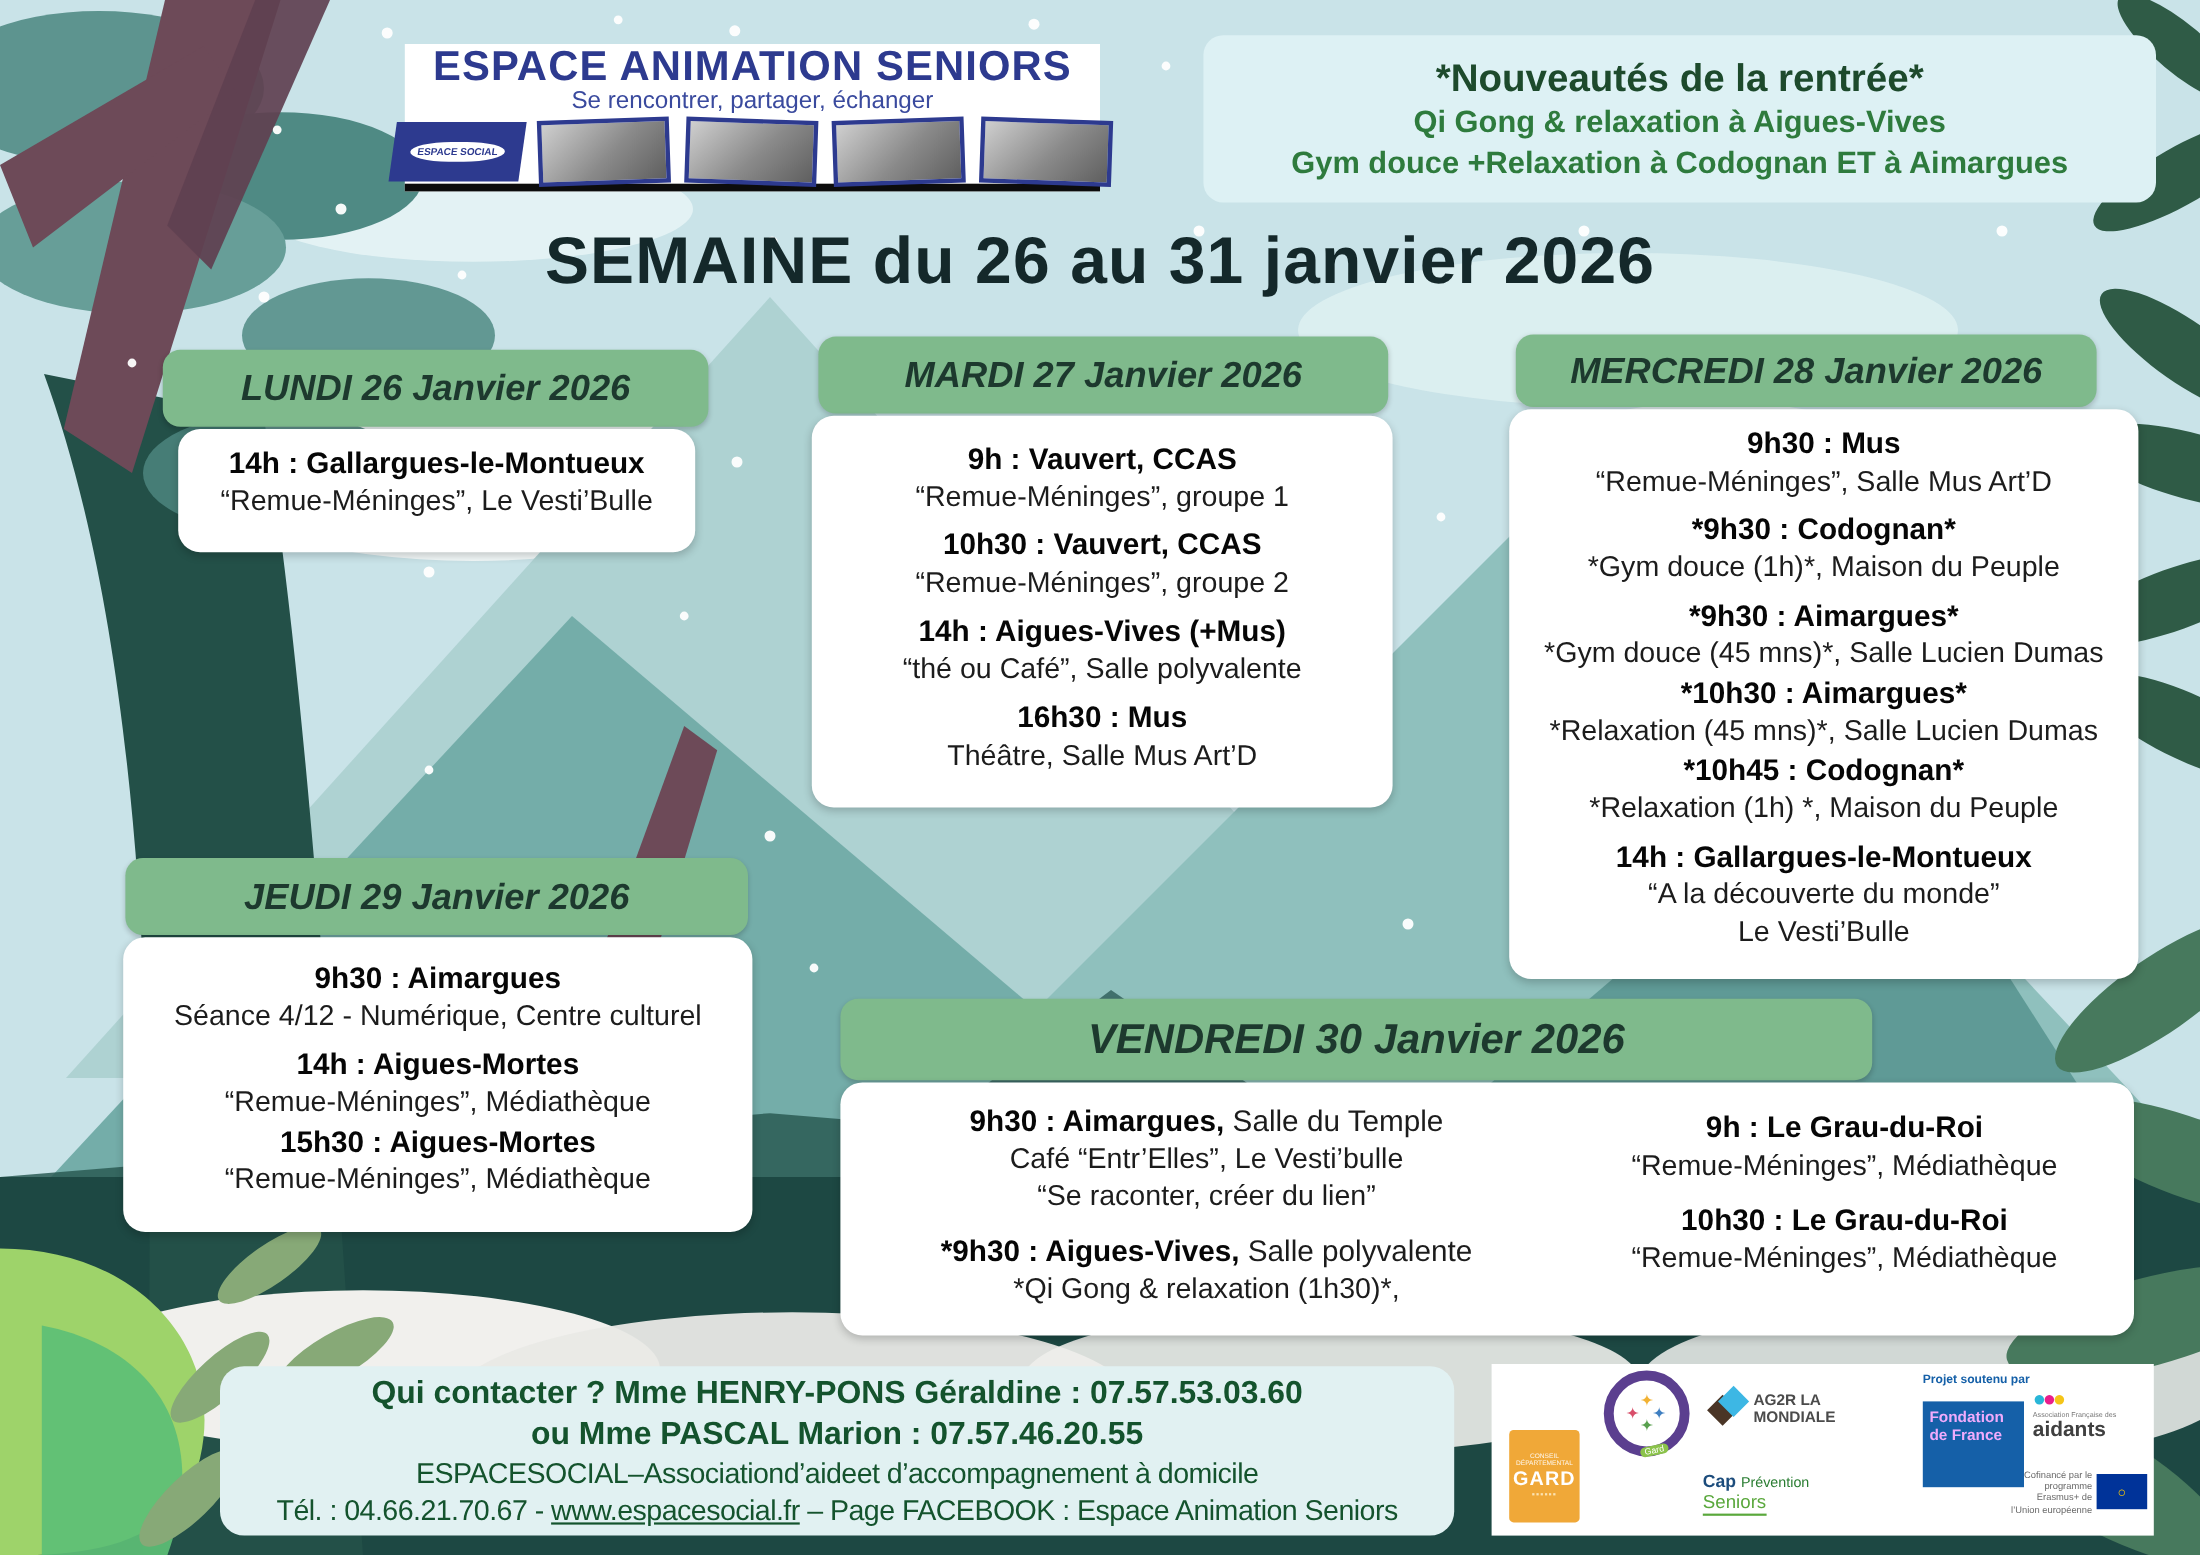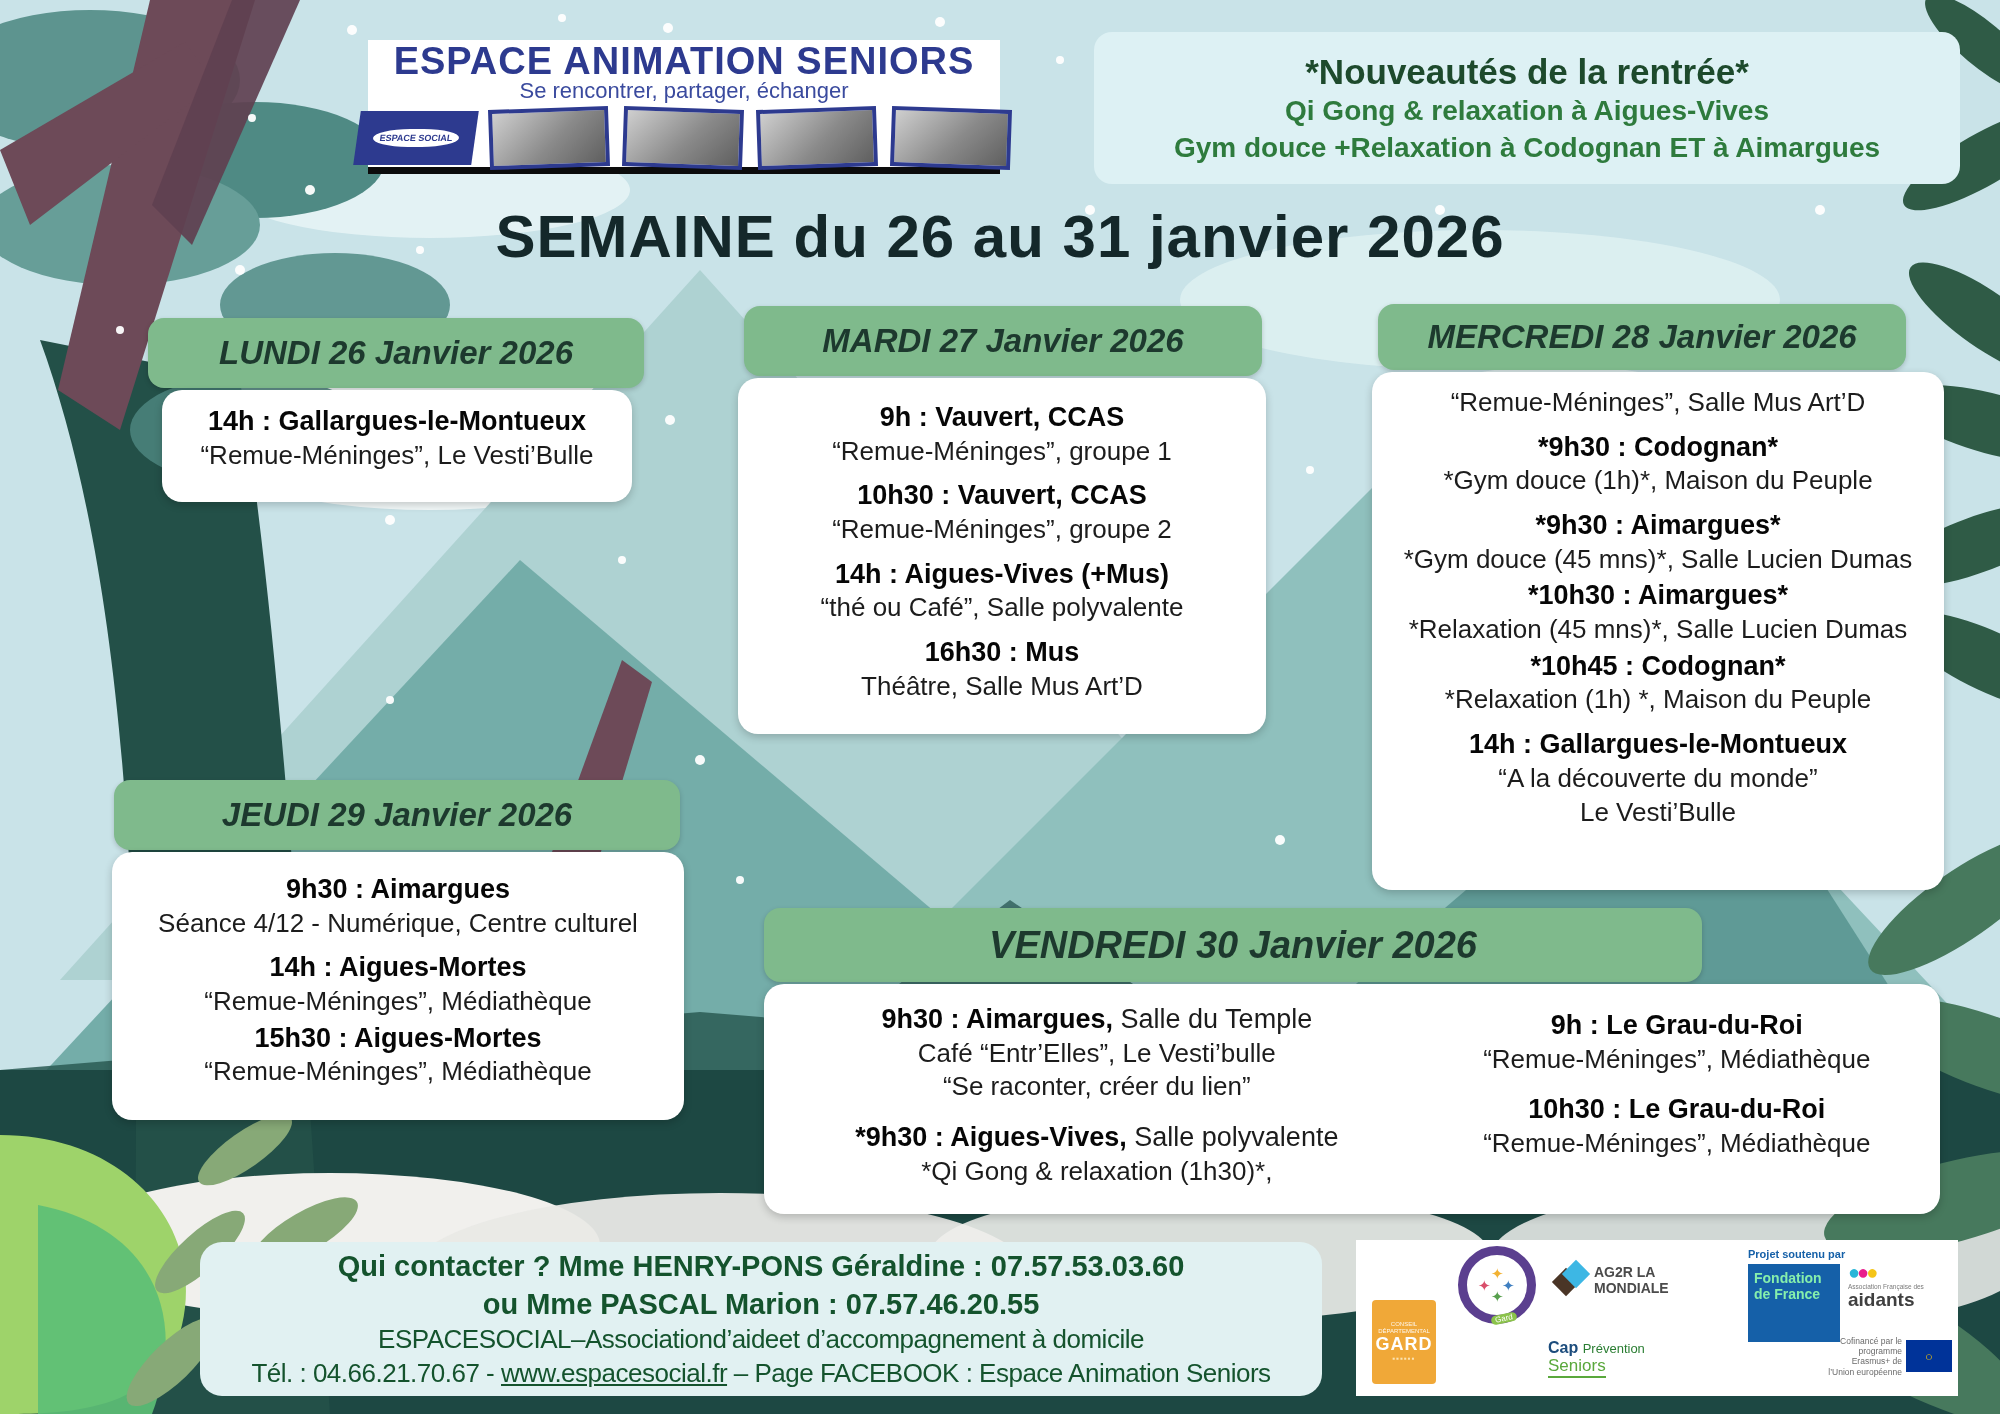--- a/index.html
+++ b/index.html
@@ -63,21 +63,21 @@
   .dia{width:30px;height:30px;position:relative;}
   .dia .d1{position:absolute;left:0;top:8px;width:20px;height:20px;background:#4a3526;transform:rotate(45deg);}
   .dia .d2{position:absolute;left:10px;top:0;width:20px;height:20px;background:#3db7e4;transform:rotate(45deg);}
   .ag2r .tx{color:#4b4b4b;font-weight:bold;font-size:14px;line-height:1.15;}
   .cap{left:192px;top:100px;line-height:1.0;}
   .cap .c1{color:#1c4c7c;font-weight:bold;font-size:16px;}
   .cap .c2{color:#2a7d32;font-size:13px;}
   .cap .c3{color:#5aa83c;font-size:17px;border-bottom:2px solid #5aa83c;display:inline-block;line-height:1.15;}
   .fdf{left:392px;top:8px;width:100px;}
   .fdf .lb{color:#1560a8;font-weight:bold;font-size:11px;line-height:1.15;}
-  .fdf .bx{margin-top:3px;width:92px;height:78px;background:#1560a8;color:#86efac;font-weight:bold;font-size:14px;
+  .fdf .bx{margin-top:13px;width:92px;height:78px;background:#1560a8;color:#f0abfc;font-weight:bold;font-size:14px;
     box-sizing:border-box;padding:6px;line-height:1.2;}
   .aidants{left:492px;top:22px;width:108px;}
   .aidants .ppl{font-size:20px;letter-spacing:-3px;line-height:1;}
   .aidants .af{color:#7a7a7a;font-size:6.5px;line-height:1.1;}
   .aidants .nm{color:#404040;font-weight:bold;font-size:19px;line-height:1;}
   .erasmus{left:468px;top:96px;width:132px;display:flex;gap:4px;align-items:center;}
   .erasmus .tx{color:#6a6a6a;font-size:8.5px;line-height:1.2;width:78px;text-align:right;}
   .eu{width:46px;height:32px;background:#003399;color:#ffcc00;display:flex;align-items:center;justify-content:center;font-size:13px;}
 </style>
 </head>
@@ -225,20 +225,21 @@
       <div class="h">16h30 : Mus</div>
       <div class="l">Théâtre, Salle Mus Art’D</div>
     </div>
   </div>
 
   <div class="abs day-header" style="left:1378px;top:304px;width:528px;height:66px;">
     <span>MERCREDI 28 Janvier 2026</span>
   </div>
   <div class="abs day-body" style="left:1372px;top:372px;width:572px;height:518px;">
     <div class="ev">
+      <div class="h">9h30 : Mus</div>
       <div class="l">“Remue-Méninges”, Salle Mus Art’D</div>
     </div>
     <div class="ev">
       <div class="h">*9h30 : Codognan*</div>
       <div class="l">*Gym douce (1h)*, Maison du Peuple</div>
     </div>
     <div class="ev" style="margin-bottom:2px;">
       <div class="h">*9h30 : Aimargues*</div>
       <div class="l">*Gym douce (45 mns)*, Salle Lucien Dumas</div>
     </div>

